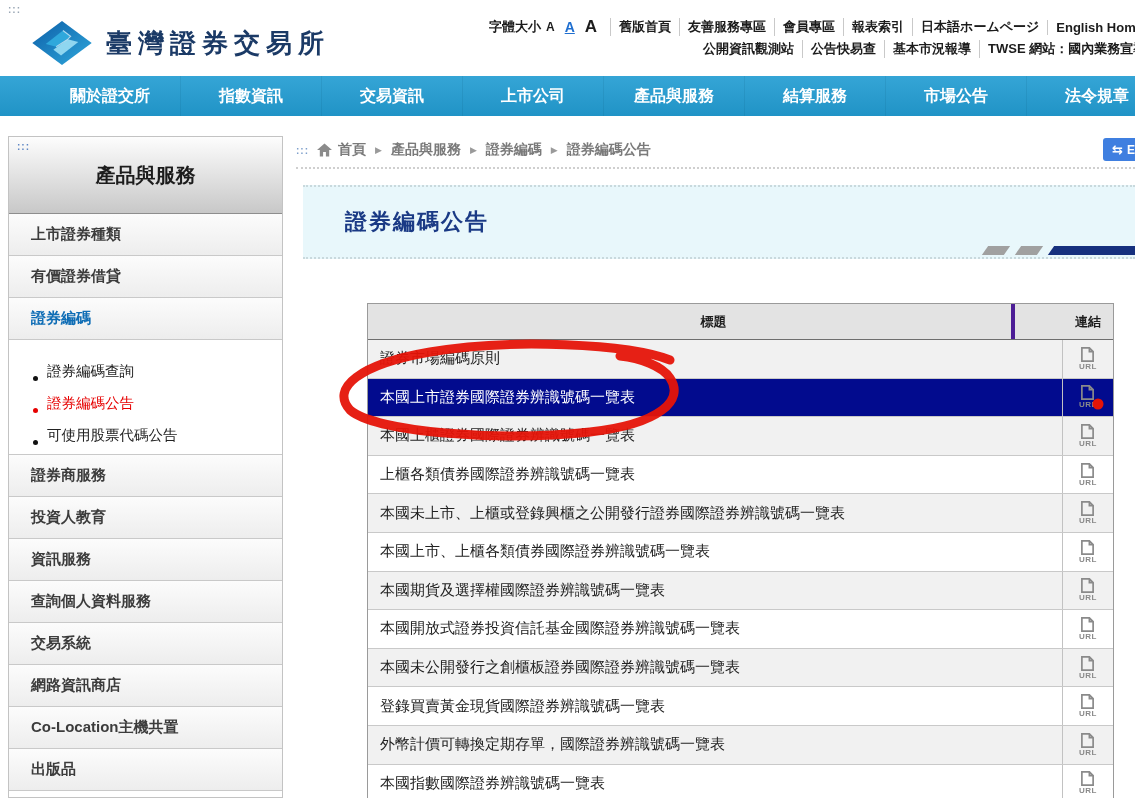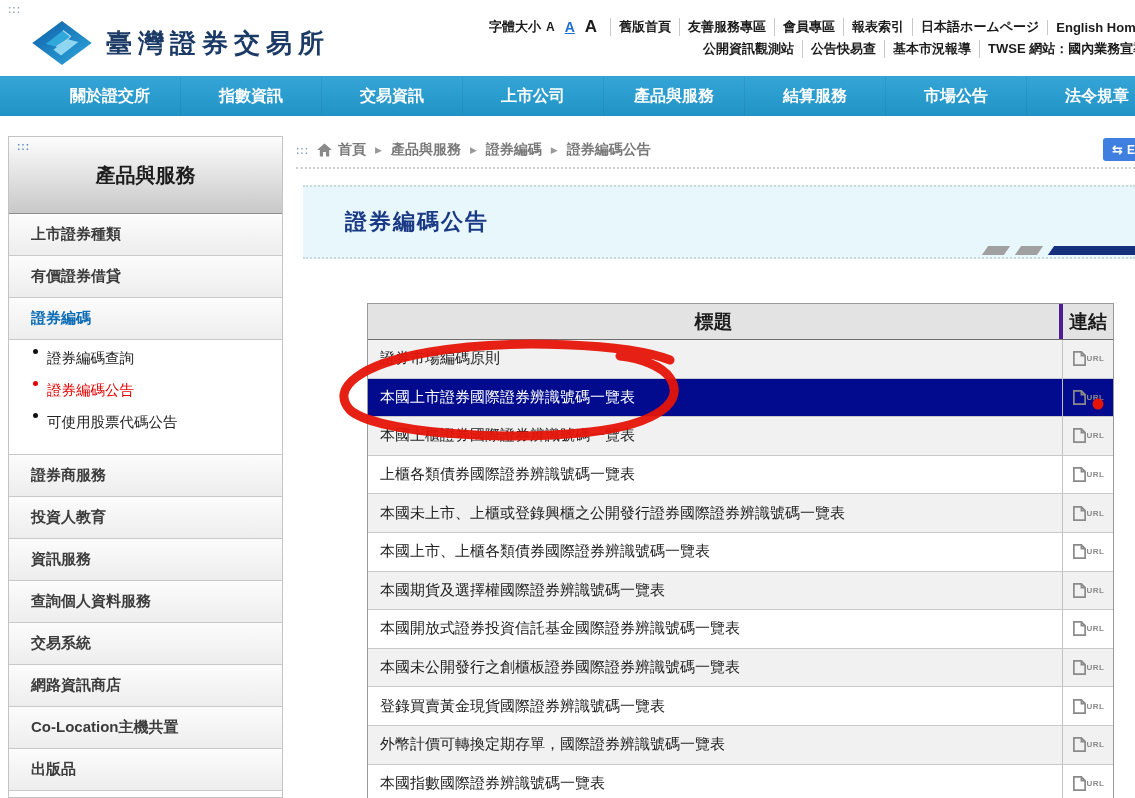--- a/index.html
+++ b/index.html
@@ -35,21 +35,21 @@
   
   .sidebar{position:absolute;left:8px;top:136px;width:275px;height:662px;background:#fff;
            border:1px solid #c3c3c3;box-sizing:border-box;overflow:hidden;}
   .sidebar .skiplink{left:8px;top:4px;color:#5f87c5;}
   .side-head{height:76px;background:linear-gradient(#fdfdfd,#c8c8c8);border-bottom:1px solid #8e8e8e;
              display:flex;align-items:center;justify-content:center;font-size:20px;font-weight:bold;color:#1c1c1c;}
   .side-item{height:41px;display:flex;align-items:center;padding-left:22px;font-size:15px;font-weight:bold;
              color:#3c3c3c;background:linear-gradient(#fcfcfc,#ededed);border-bottom:1px solid #c9c9c9;cursor:pointer;}
   .side-item.active{color:var(--active-link-blue,#0f6db5);}
   .submenu{background:#fff;border-bottom:1px solid #c9c9c9;padding:9px 0;}
-  .sub-item{height:32px;display:flex;align-items:flex-start;padding-left:24px;font-size:14.5px;color:#222;cursor:pointer;}
+  .sub-item{height:32px;display:flex;align-items:flex-end;padding-left:24px;font-size:14.5px;color:#222;cursor:pointer;}
   .bullet{width:5px;height:5px;border-radius:50%;background:#111;margin-right:9px;flex:none;}
   .sub-item.active{color:var(--active-submenu-red,#e60000);}
   .sub-item.active .bullet{background:var(--active-submenu-red,#e60000);}
 
   
   .crumbs{position:absolute;left:296px;top:141px;display:flex;align-items:center;white-space:nowrap;
           font-size:14px;font-weight:bold;color:#7a7a7a;}
   .crumbs .skp{position:static;margin-right:8px;color:#7fa0cc;font-size:10px;font-weight:bold;letter-spacing:1px;}
   .home-ico{margin-right:6px;display:inline-flex;}
   .crumb{cursor:pointer;}
@@ -68,31 +68,31 @@
              color:var(--title-navy,#1a3a85);letter-spacing:2px;}
   .deco{position:absolute;top:246px;left:985px;width:200px;height:10px;}
   .deco span{position:absolute;top:0;height:9px;transform:skewX(-35deg);}
   .deco .g1{left:0;width:22px;background:#a0a0a0;}
   .deco .g2{left:33px;width:22px;background:#a0a0a0;}
   .deco .nv{left:66px;width:120px;background:#16307e;}
 
   
   .tbl{position:absolute;left:367px;top:303px;width:747px;border:1px solid #9a9a9a;box-sizing:border-box;background:#fff;}
   .thead{display:flex;height:35px;background:#e3e3e3;border-bottom:1px solid #6e6e6e;}
-  .th{display:flex;align-items:center;justify-content:center;font-size:19px;font-weight:bold;color:#1c1c1c;}
+  .th{display:flex;align-items:center;justify-content:center;font-size:13px;font-weight:bold;color:#1c1c1c;padding-left:48px;}
   .th.title{flex:1;}
   .th.link{width:50px;border-left:4px solid #4c1d95;}
   .trow{display:flex;height:37.6px;border-bottom:1px solid #c9c9c9;cursor:pointer;background:#fff;}
   .trow:last-child{border-bottom:none;}
   .trow:nth-child(odd){background:#f1f1f1;}
   .trow.highlight{background:var(--highlight-navy,#020b8e) !important;}
   .td.title{flex:1;display:flex;align-items:center;padding-left:12px;font-size:15px;color:#222;}
   .trow.highlight .td.title{color:#fff;}
   .td.link{width:50px;border-left:1px solid #c2c2c2;display:flex;align-items:center;justify-content:center;}
-  .urlico{display:flex;flex-direction:row;align-items:center;line-height:1;cursor:pointer;}
+  .urlico{display:flex;flex-direction:column;align-items:center;line-height:1;cursor:pointer;}
   .urlico .lbl{font-size:8px;font-weight:bold;color:#8a8a8a;margin-top:1px;letter-spacing:0.5px;}
 
   
   .annot{position:absolute;left:330px;top:330px;width:790px;height:120px;pointer-events:none;z-index:5;}
 </style>
 </head>
 <body>
 
 <div class="page">
 

